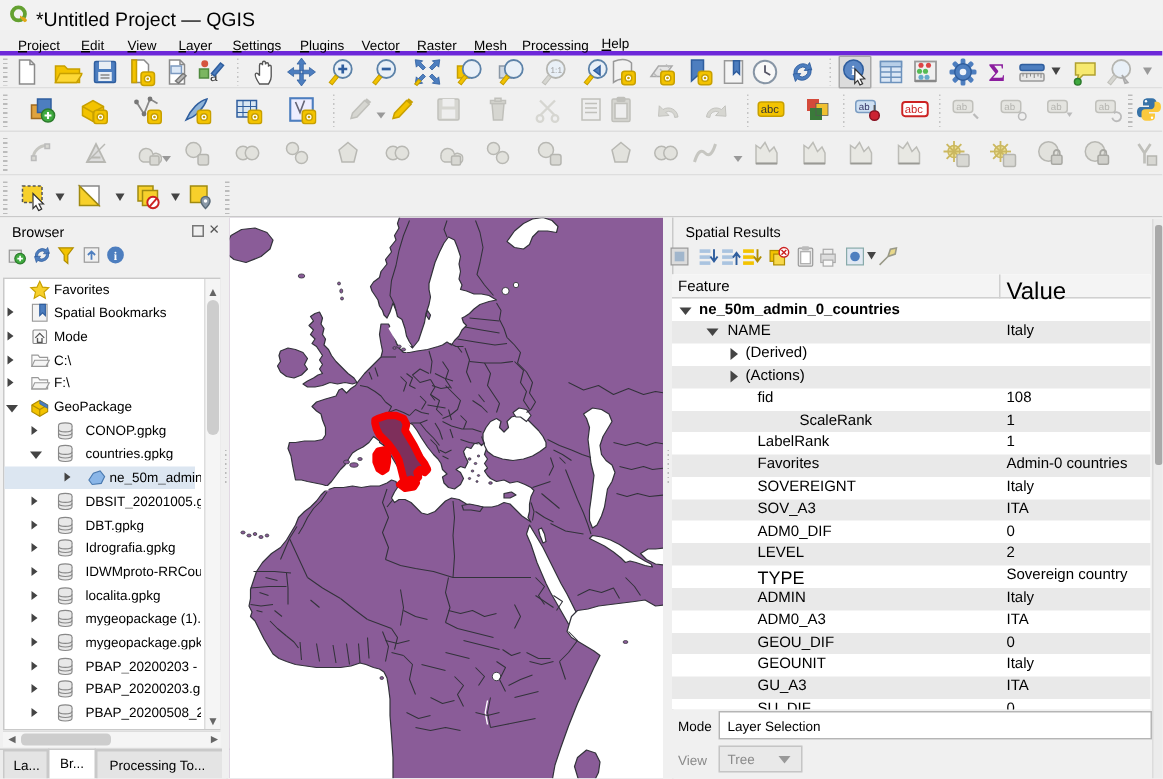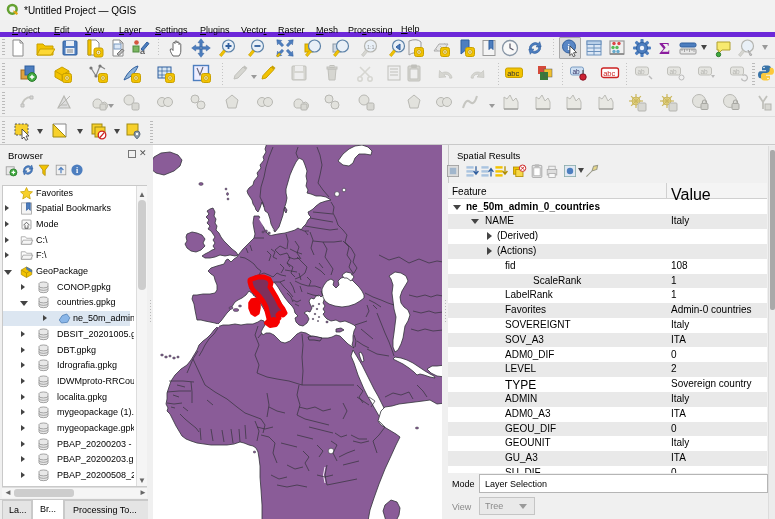--- a/index.html
+++ b/index.html
@@ -4,23 +4,23 @@
 body{width:775px;height:519px;font-family:"Liberation Sans",sans-serif;background:#f0f0f0;position:relative;overflow:hidden}
 .abs{position:absolute}
 .txt{font-size:10px;color:#000;white-space:nowrap}
 </style></head><body>
 <div class="abs" style="left:0;top:0;width:775px;height:20px;background:#f2f2f2">
 <div class="abs" style="left:6px;top:3px;width:14px;height:14px"><svg width="14" height="14" viewBox="0 0 20 20">
         <circle cx="9" cy="9" r="6.2" fill="none" stroke="#64a131" stroke-width="3.6"></circle>
         <path d="M10.5,10.5 L16,14 L14,16 L10.5,12.5 z" fill="#e0a816"></path>
         <rect x="12.2" y="12.2" width="5" height="3.4" rx="1.2" fill="#e0a816" transform="rotate(45 14 14)"></rect>
       </svg></div>
-<div class="abs txt" style="left:24px;top:5px;font-size:10px">*Untitled Project — QGIS</div>
+<div class="abs txt" style="left:24px;top:5px;font-size:13px">*Untitled Project — QGIS</div>
 </div>
-<div class="abs" style="left:0;top:20px;width:775px;height:17px;background:#f0f0f0;border-bottom:5px solid #6d28d9">
+<div class="abs" style="left:0;top:20px;width:775px;height:17px;background:#f0f0f0;border-bottom:3px solid #6d28d9">
 <div class="abs" style="left:12px;top:5px;font-size:9px;white-space:nowrap"><u>P</u>roject</div>
 <div class="abs" style="left:54px;top:5px;font-size:9px;white-space:nowrap"><u>E</u>dit</div>
 <div class="abs" style="left:85px;top:5px;font-size:9px;white-space:nowrap"><u>V</u>iew</div>
 <div class="abs" style="left:119px;top:5px;font-size:9px;white-space:nowrap"><u>L</u>ayer</div>
 <div class="abs" style="left:155px;top:5px;font-size:9px;white-space:nowrap"><u>S</u>ettings</div>
 <div class="abs" style="left:200px;top:5px;font-size:9px;white-space:nowrap"><u>P</u>lugins</div>
 <div class="abs" style="left:241px;top:5px;font-size:9px;white-space:nowrap">Vecto<u>r</u></div>
 <div class="abs" style="left:278px;top:5px;font-size:9px;white-space:nowrap"><u>R</u>aster</div>
 <div class="abs" style="left:316px;top:5px;font-size:9px;white-space:nowrap"><u>M</u>esh</div>
 <div class="abs" style="left:348px;top:5px;font-size:9px;white-space:nowrap">Pro<u>c</u>essing</div>

